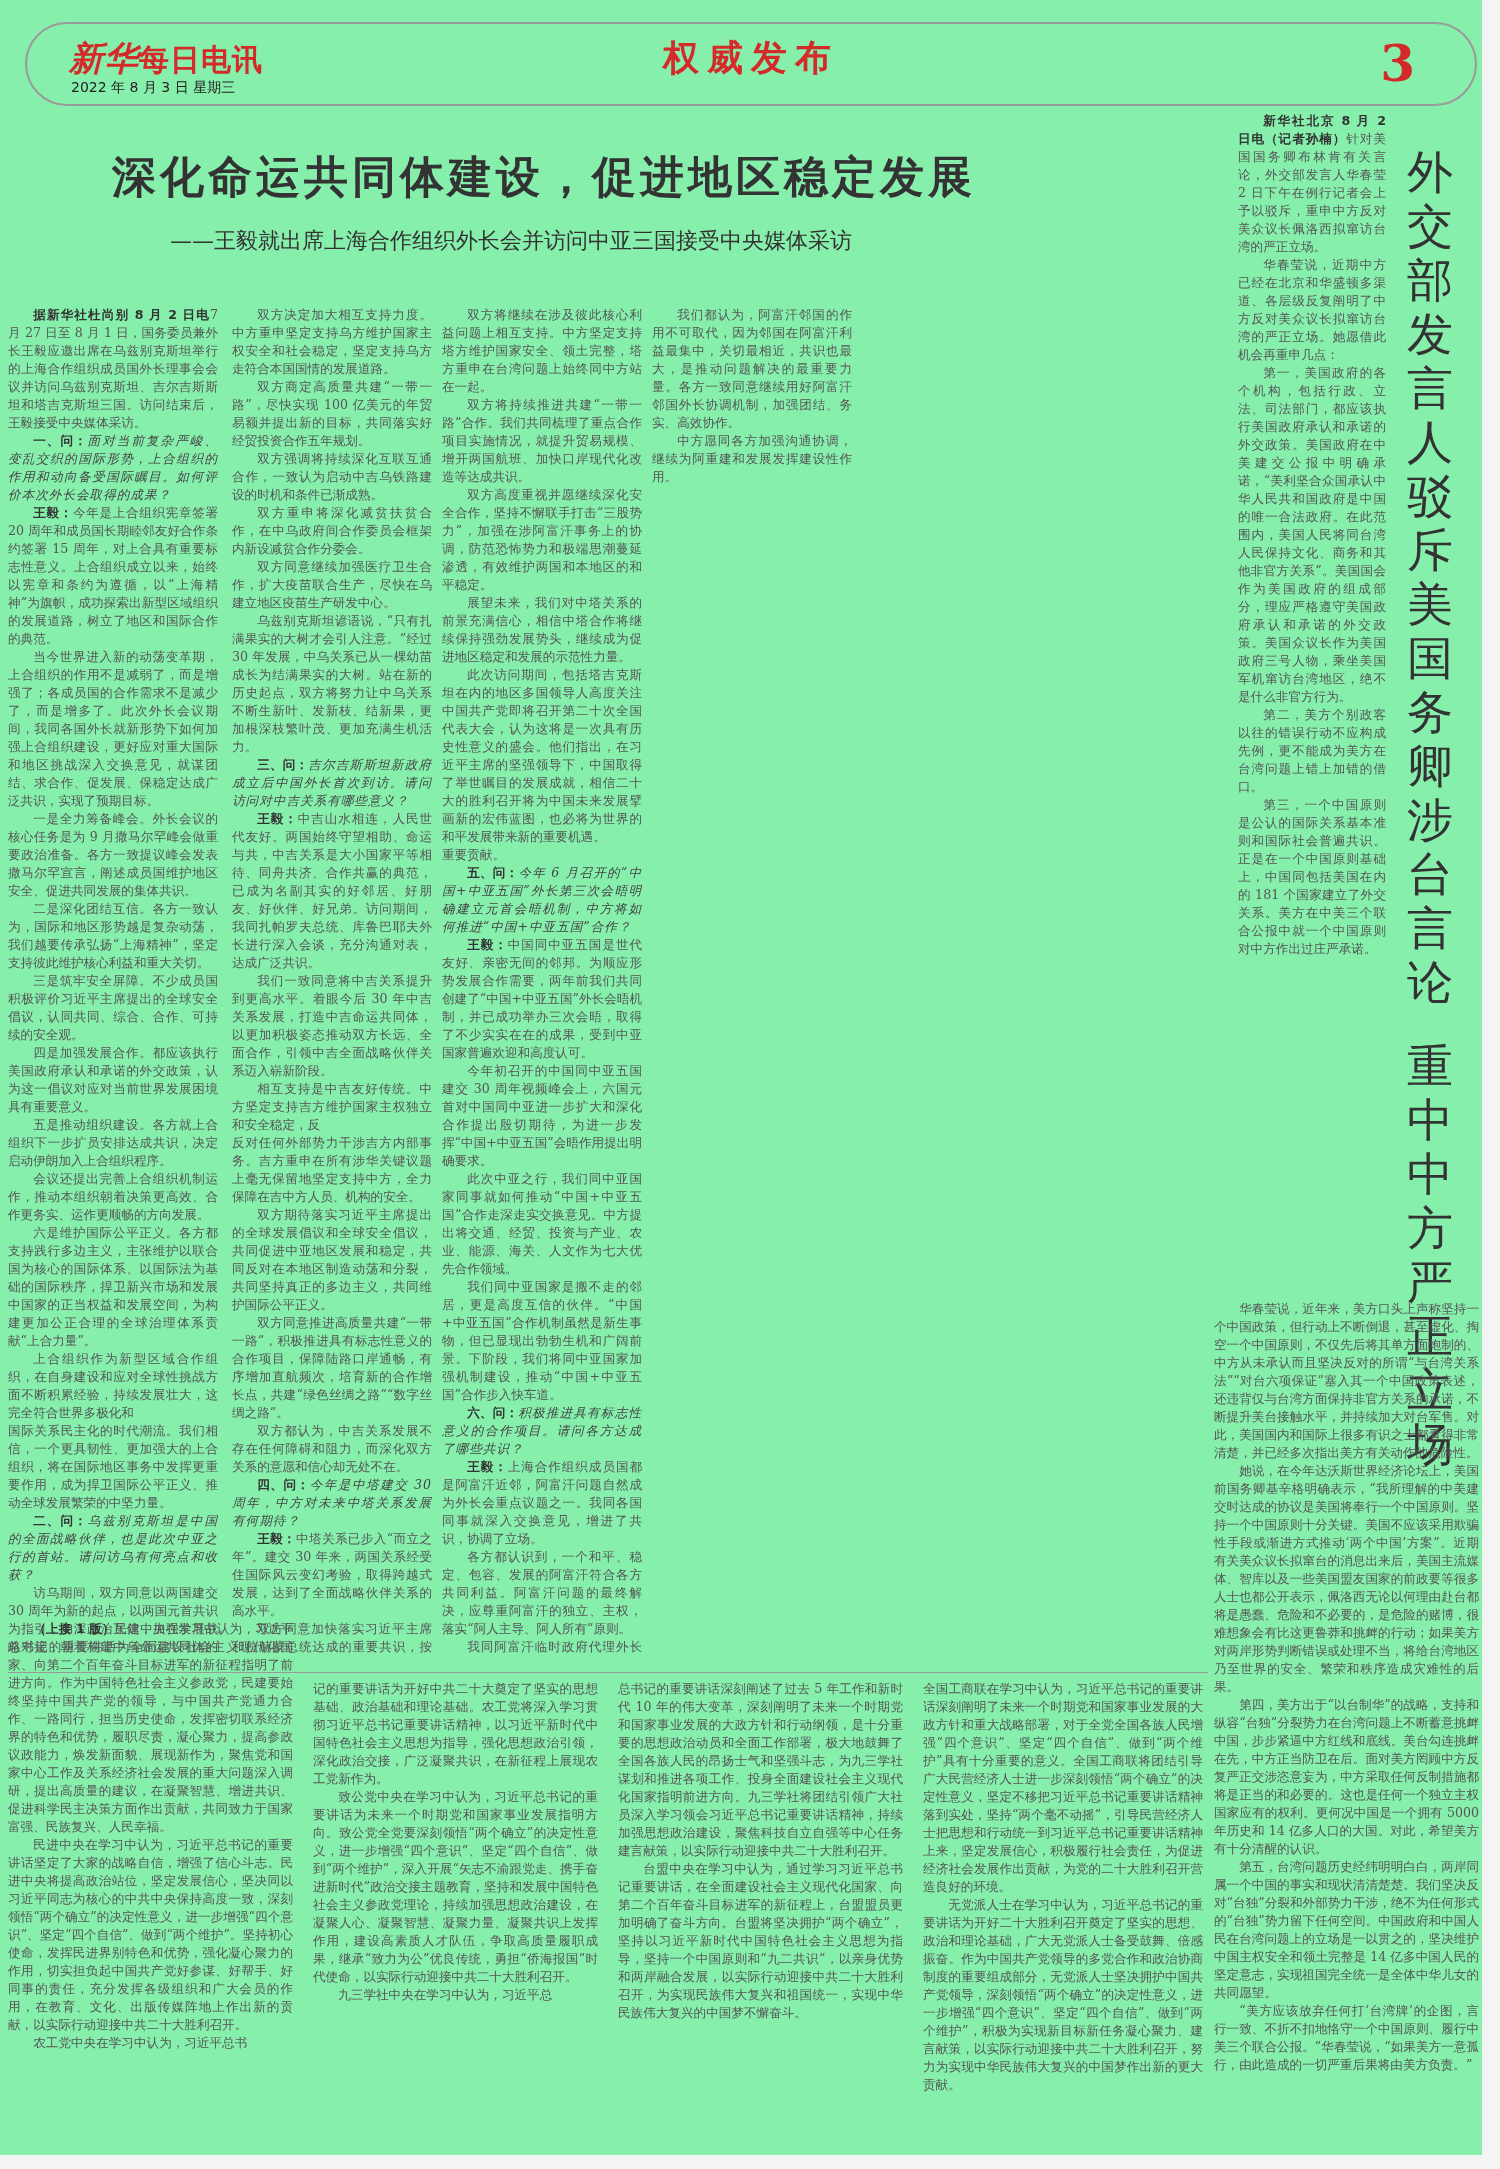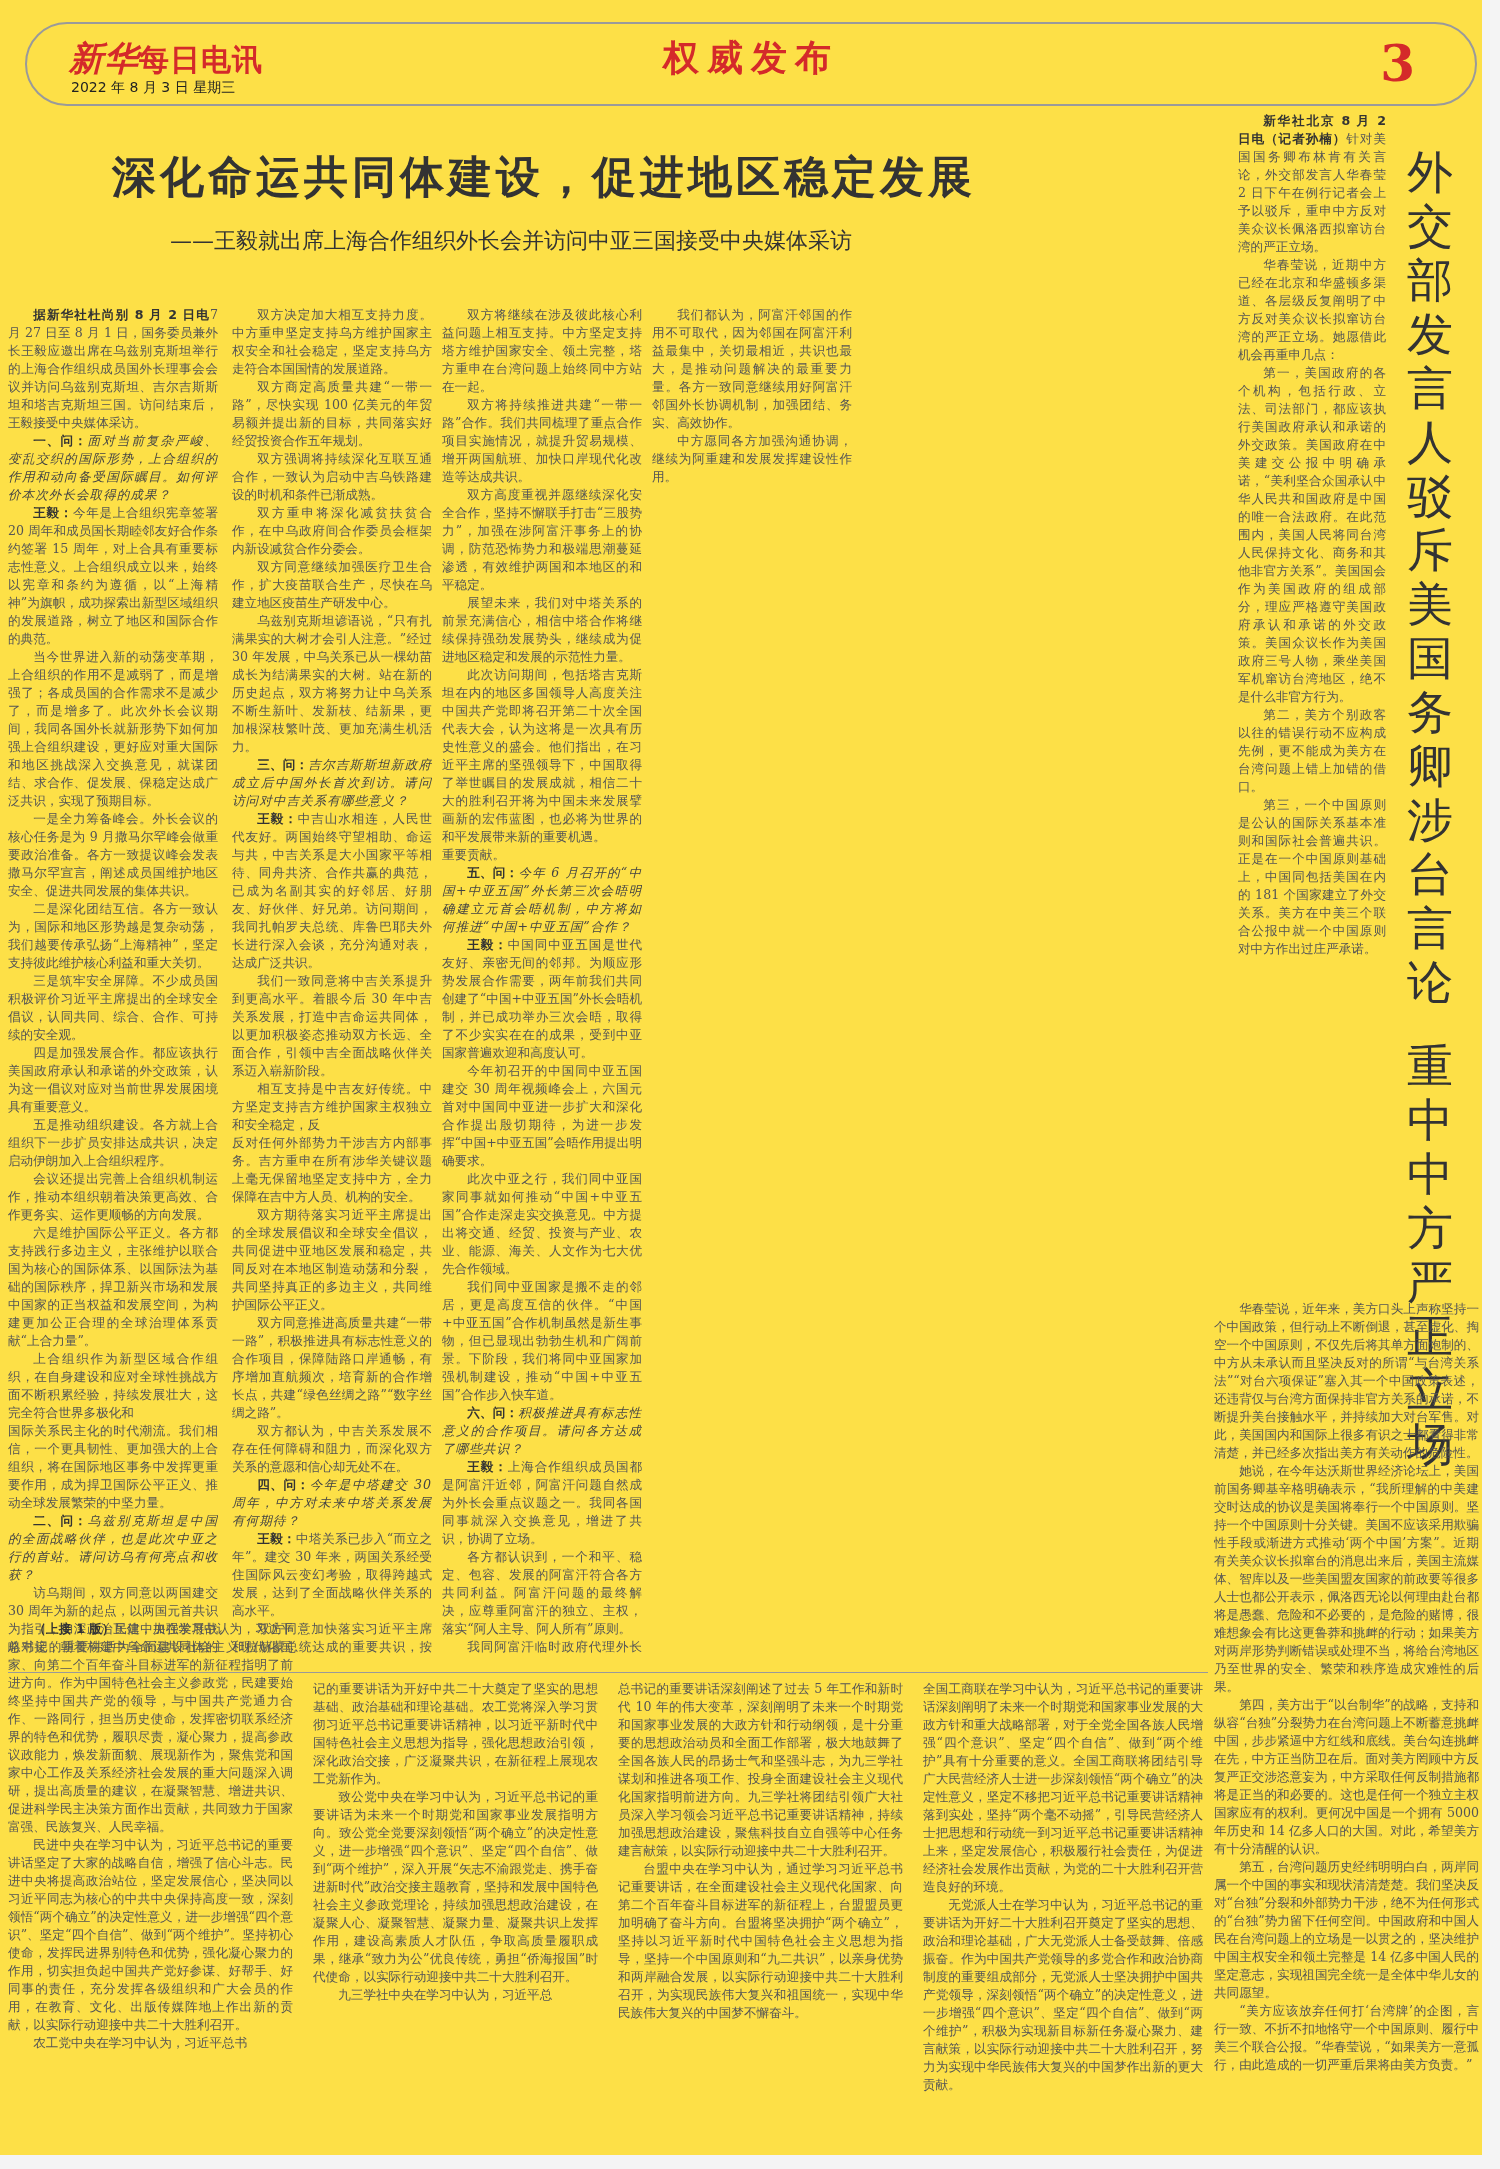--- a/index.html
+++ b/index.html
@@ -1,17 +1,17 @@
 <!DOCTYPE html>
 <html><head>
 <meta charset="utf-8">
 <style>
   html, body { margin:0; padding:0; background:#f4f4f4; }
   body { width:1500px; height:2169px; position:relative; overflow:hidden; font-family:"DejaVu Serif", serif; color:#444; }
-  .page { position:absolute; left:0; top:0; width:1500px; height:2169px; background:#fde047; }
+  .page { position:absolute; left:0; top:0; width:1500px; height:2169px; background:#86efac; }
   .masthead { position:absolute; left:25px; top:22px; width:1452px; height:84px; border:2px solid #9a9a9a; border-radius:44px; box-sizing:border-box; }
   .logo { position:absolute; left:42px; top:12px; font-family:"DejaVu Serif", serif; color:#d42a2a; font-weight:bold; font-size:30px; letter-spacing:1px; }
   .logo .script { font-style:italic; font-size:34px; }
   .date { position:absolute; left:44px; top:55px; font-family:"DejaVu Sans", sans-serif; font-size:14px; color:#222; }
   .section { position:absolute; left:0; right:0; top:10px; text-align:center; font-family:"DejaVu Serif", serif; font-size:36px; font-weight:bold; color:#d42a2a; letter-spacing:8px; }
   .pagenum { position:absolute; right:60px; top:10px; font-family:"DejaVu Serif", serif; font-size:50px; font-weight:bold; color:#d42a2a; }
 
   .headline { position:absolute; left:112px; top:148px; width:940px; font-family:"DejaVu Serif", serif; font-weight:900; font-size:44px; color:#333; letter-spacing:4px; white-space:nowrap; }
   .subhead { position:absolute; left:170px; top:226px; width:900px; font-family:"DejaVu Sans", sans-serif; font-size:22px; color:#333; white-space:nowrap; }
 

